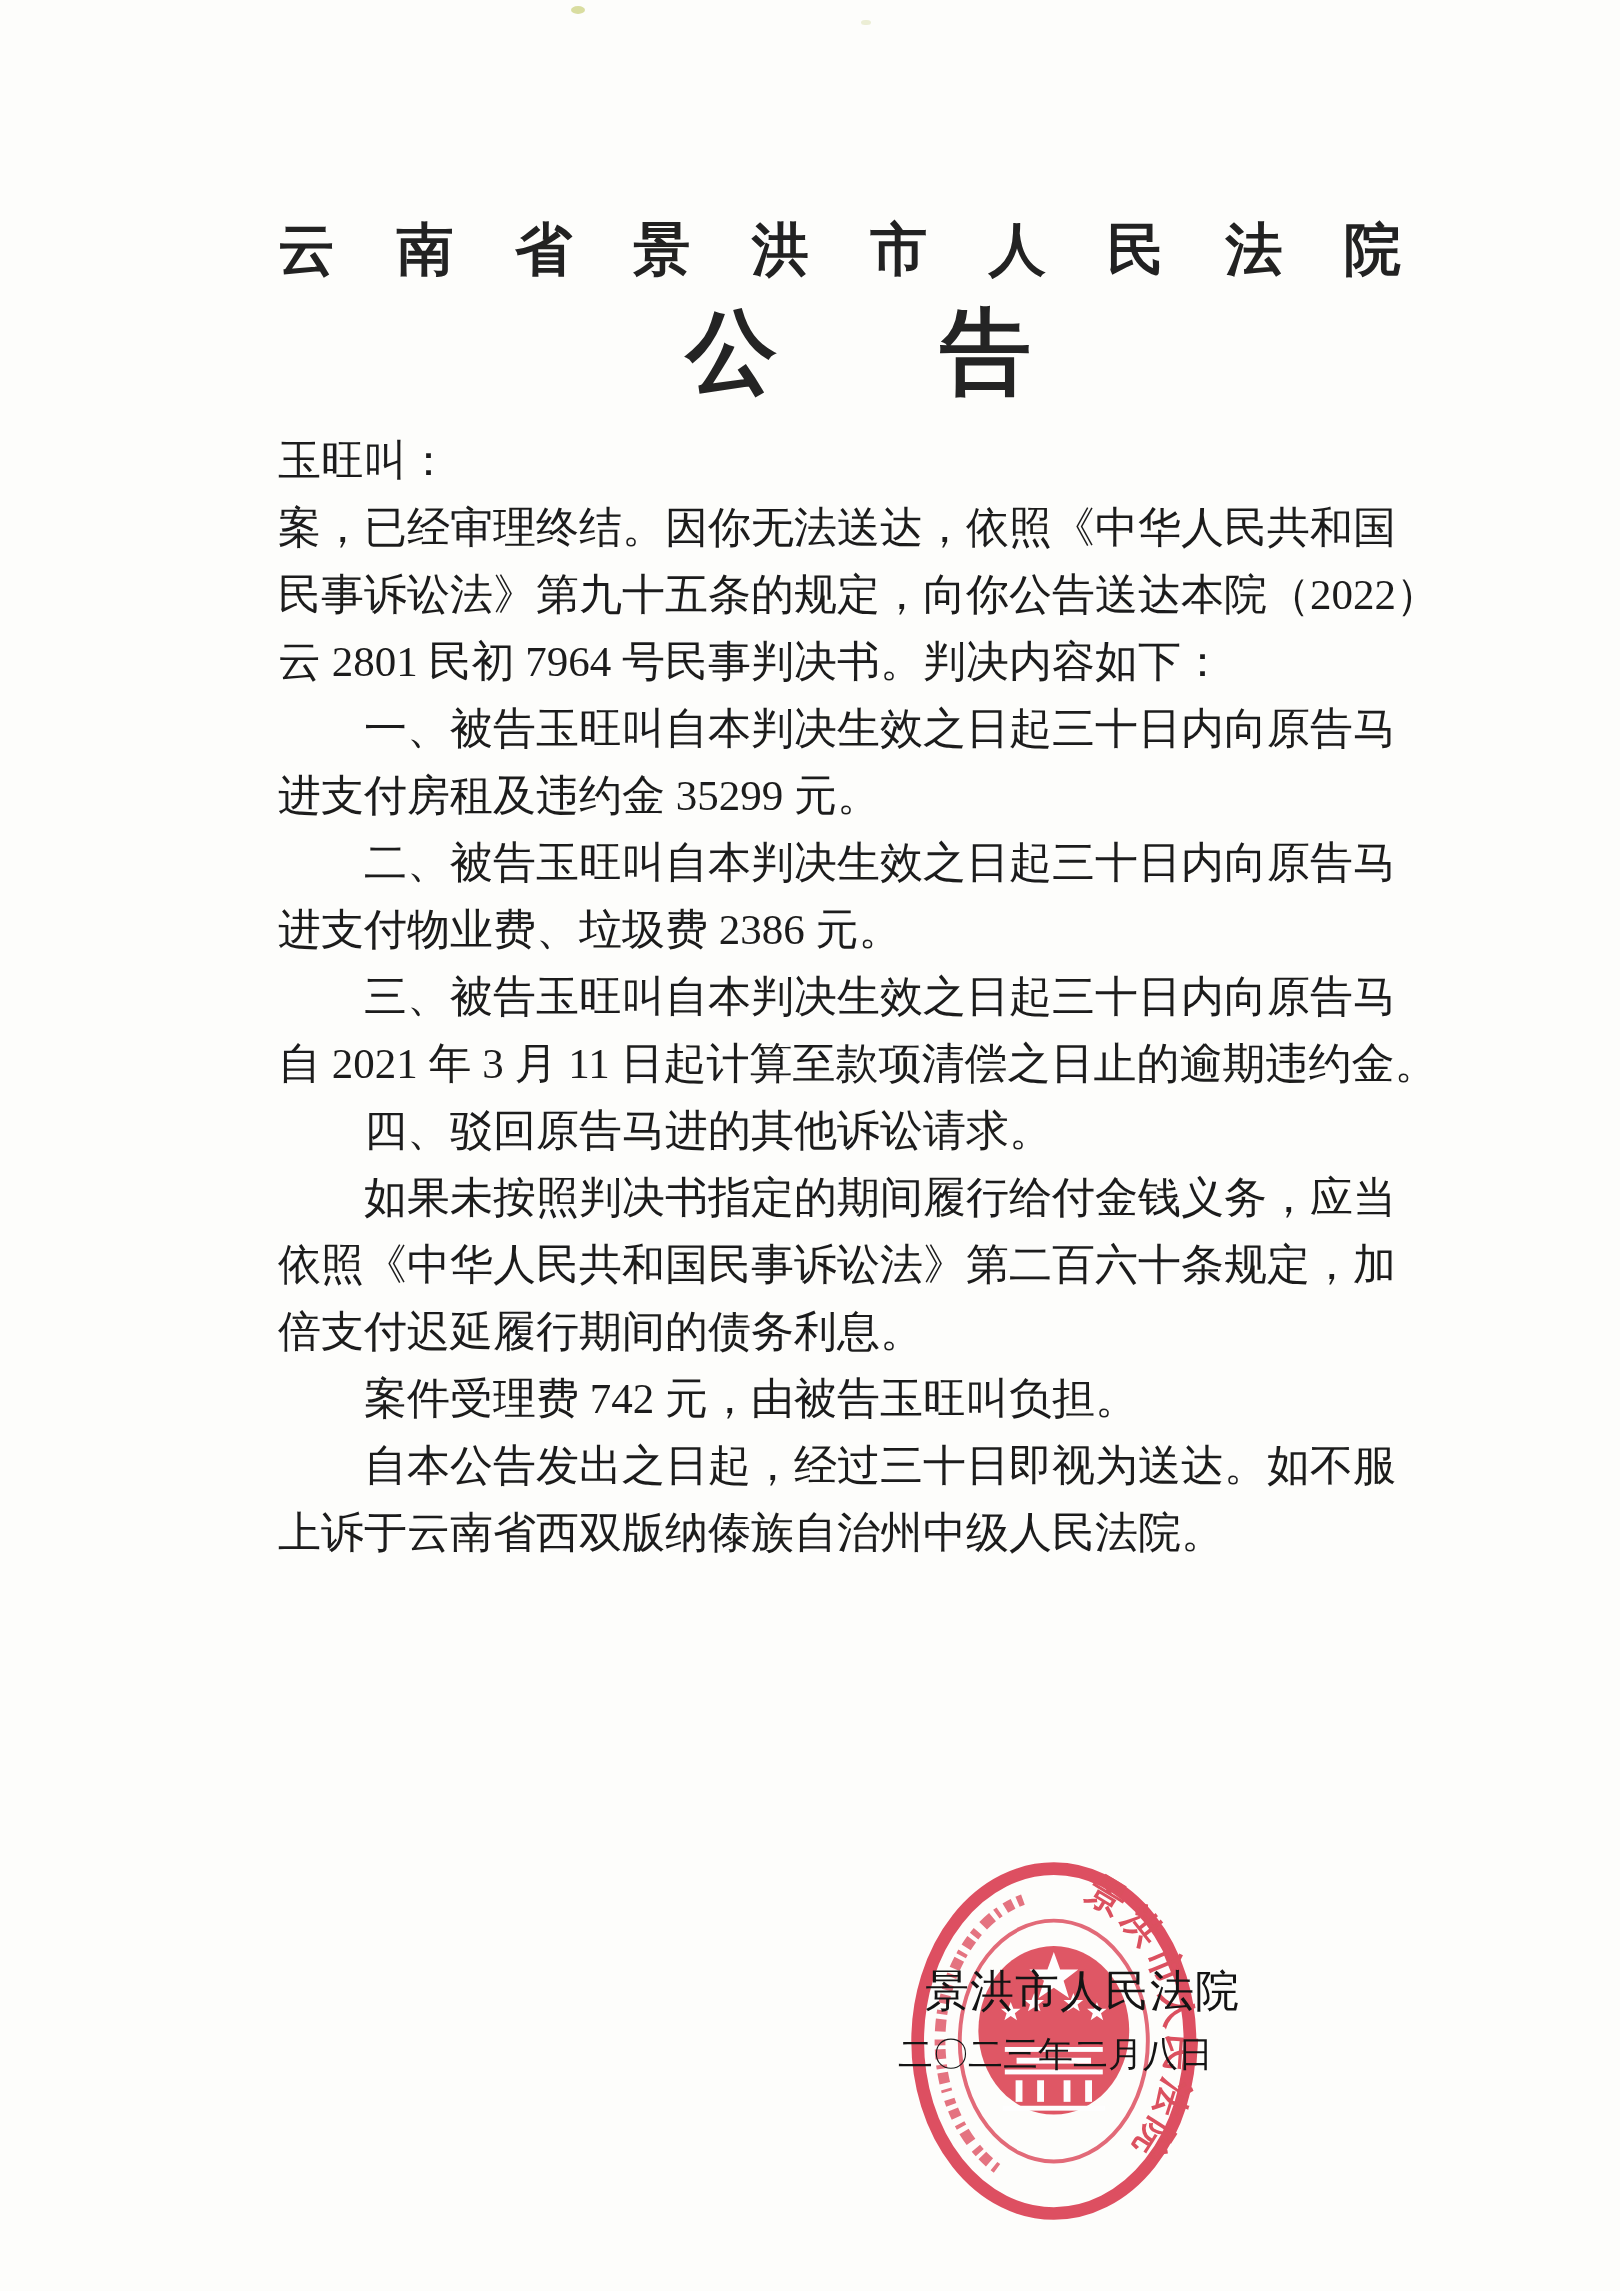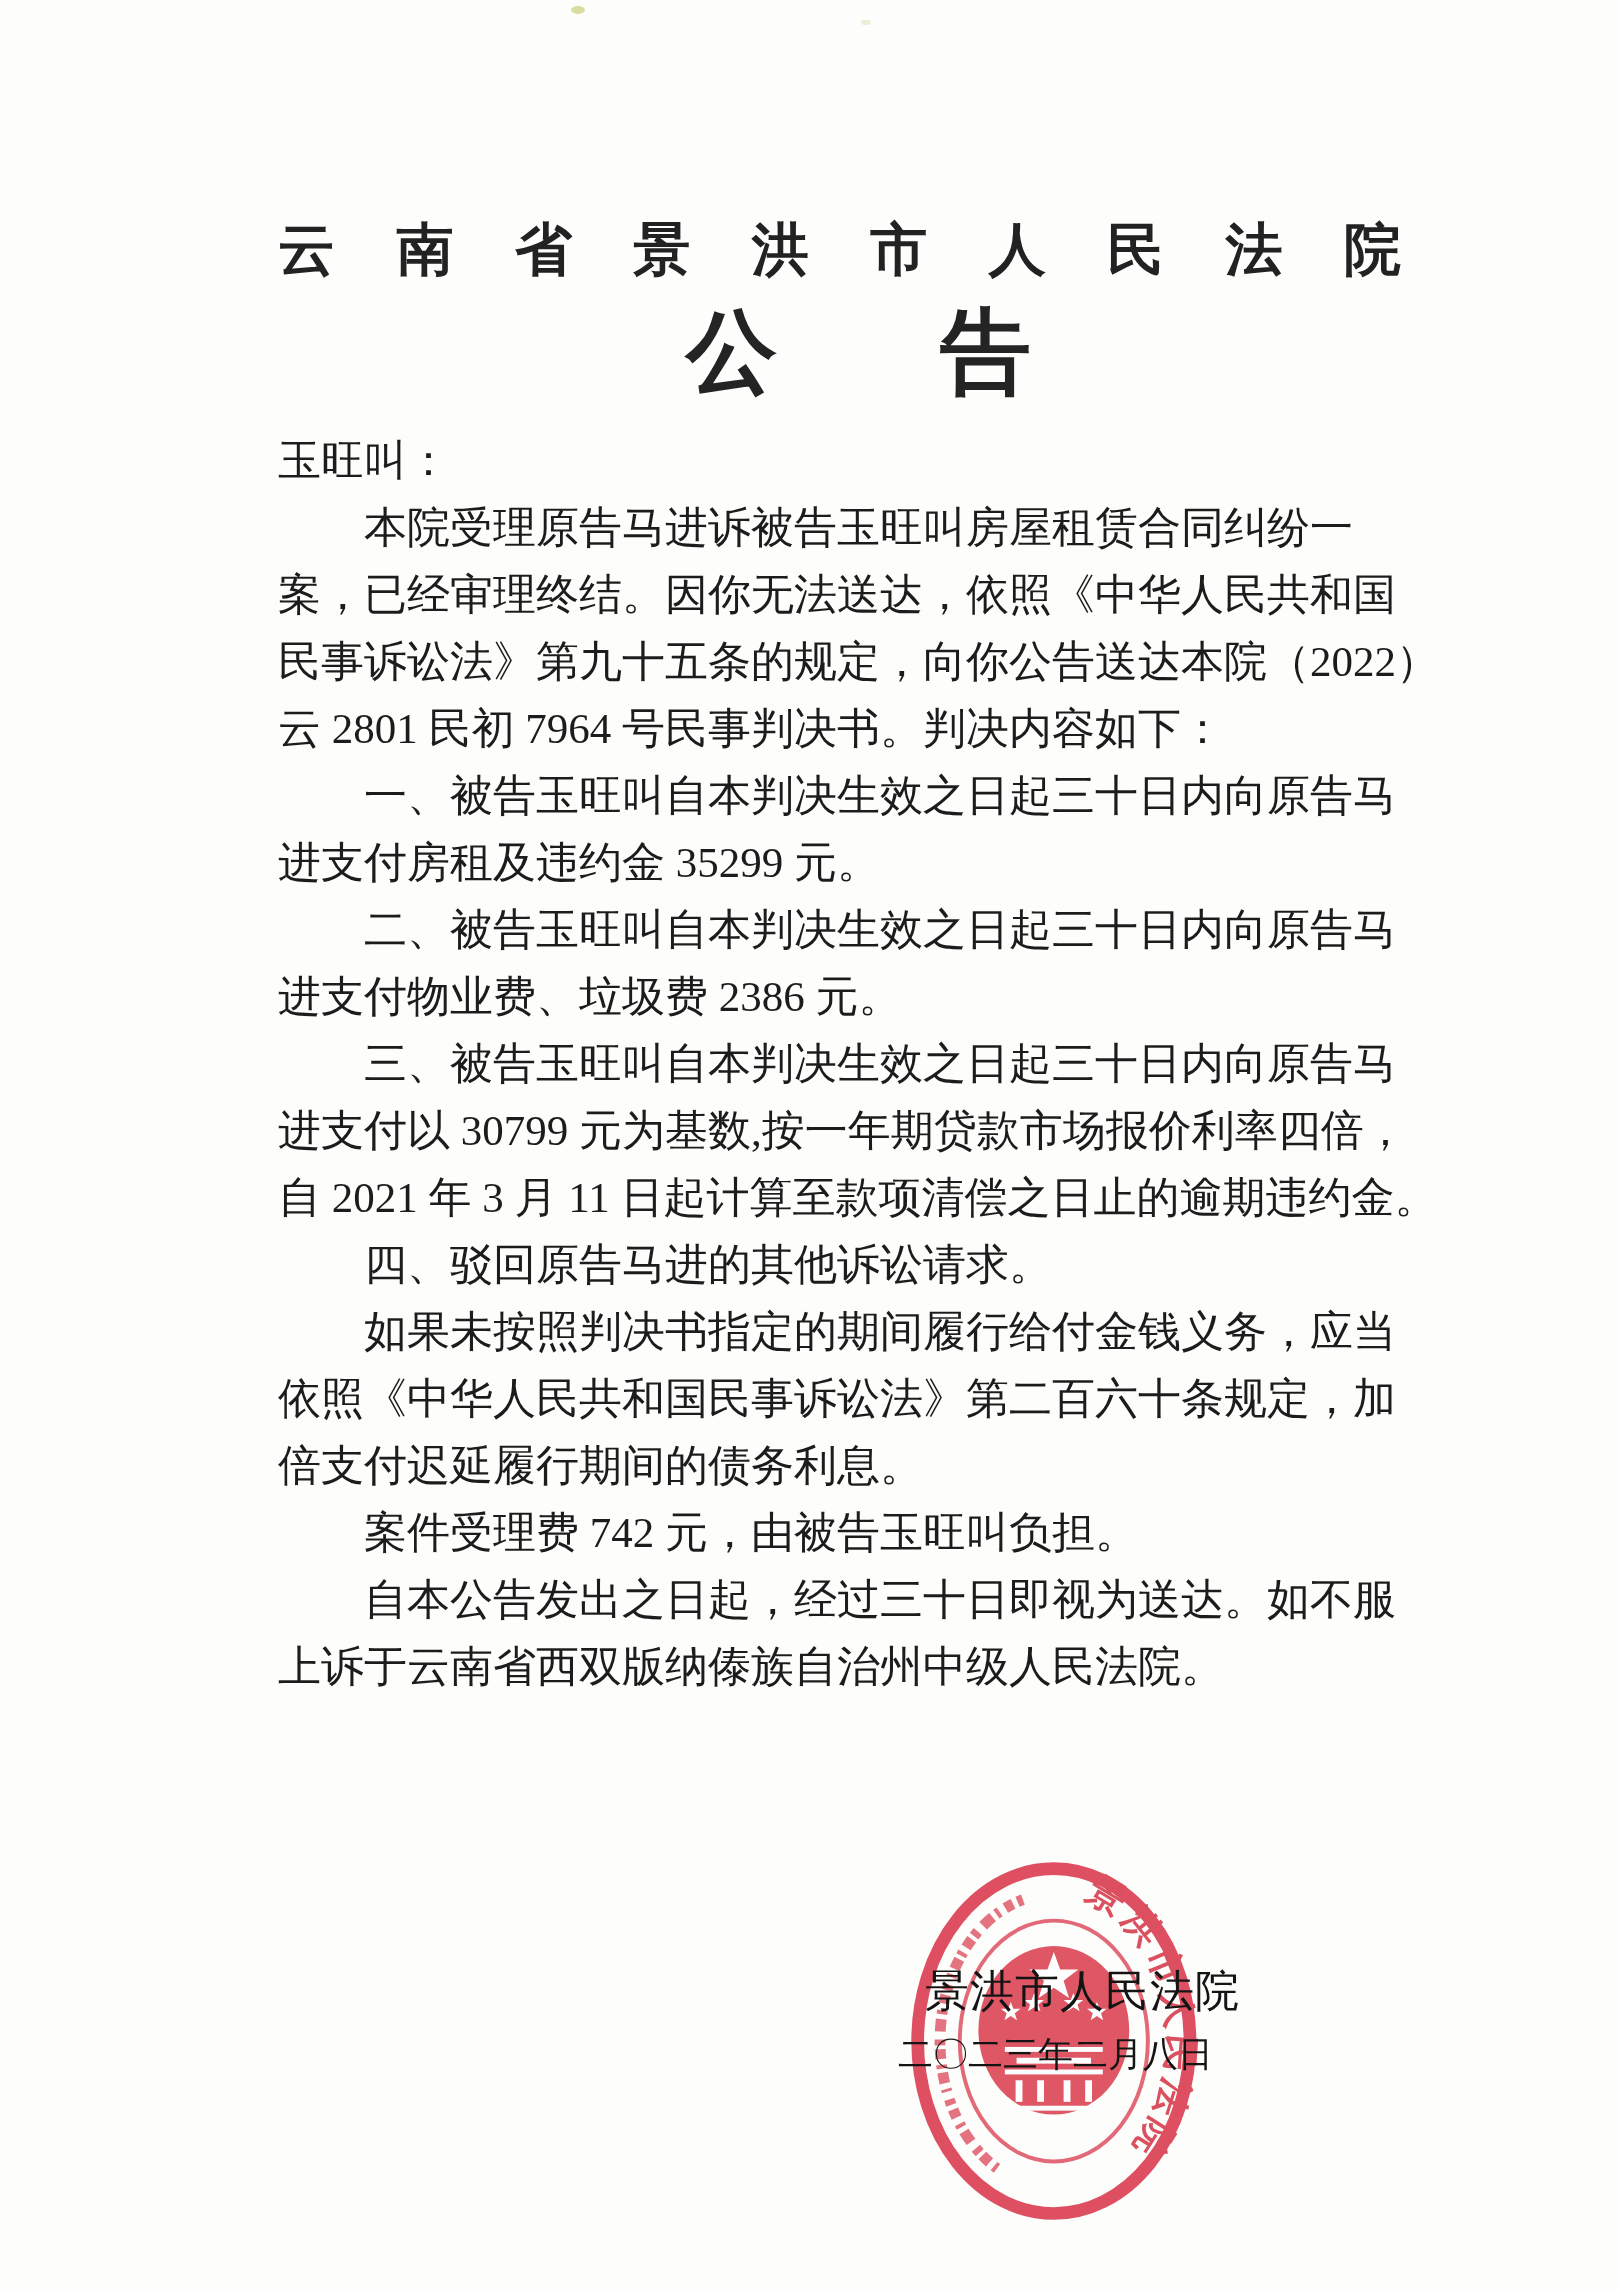--- a/index.html
+++ b/index.html
@@ -72,30 +72,28 @@
       <span>院</span>
     </div>
 
   <div class="doc-title distribute">
       <span>公</span>
       <span>告</span>
     </div>
 
   <div class="body-text">
       <div class="line">玉旺叫：</div>
-      <div class="line">　　本院受理原告马进诉被告玉旺叫房屋租赁合同纠纷一</div>
       <div class="line">案，已经审理终结。因你无法送达，依照《中华人民共和国</div>
       <div class="line">民事诉讼法》第九十五条的规定，向你公告送达本院（2022）</div>
       <div class="line">云 2801 民初 7964 号民事判决书。判决内容如下：</div>
       <div class="line">　　一、被告玉旺叫自本判决生效之日起三十日内向原告马</div>
       <div class="line">进支付房租及违约金 35299 元。</div>
       <div class="line">　　二、被告玉旺叫自本判决生效之日起三十日内向原告马</div>
       <div class="line">进支付物业费、垃圾费 2386 元。</div>
       <div class="line">　　三、被告玉旺叫自本判决生效之日起三十日内向原告马</div>
-      <div class="line">进支付以 30799 元为基数,按一年期贷款市场报价利率四倍，</div>
       <div class="line">自 2021 年 3 月 11 日起计算至款项清偿之日止的逾期违约金。</div>
       <div class="line">　　四、驳回原告马进的其他诉讼请求。</div>
       <div class="line">　　如果未按照判决书指定的期间履行给付金钱义务，应当</div>
       <div class="line">依照《中华人民共和国民事诉讼法》第二百六十条规定，加</div>
       <div class="line">倍支付迟延履行期间的债务利息。</div>
       <div class="line">　　案件受理费 742 元，由被告玉旺叫负担。</div>
       <div class="line">　　自本公告发出之日起，经过三十日即视为送达。如不服</div>
       <div class="line">上诉于云南省西双版纳傣族自治州中级人民法院。</div>
     </div>
 

